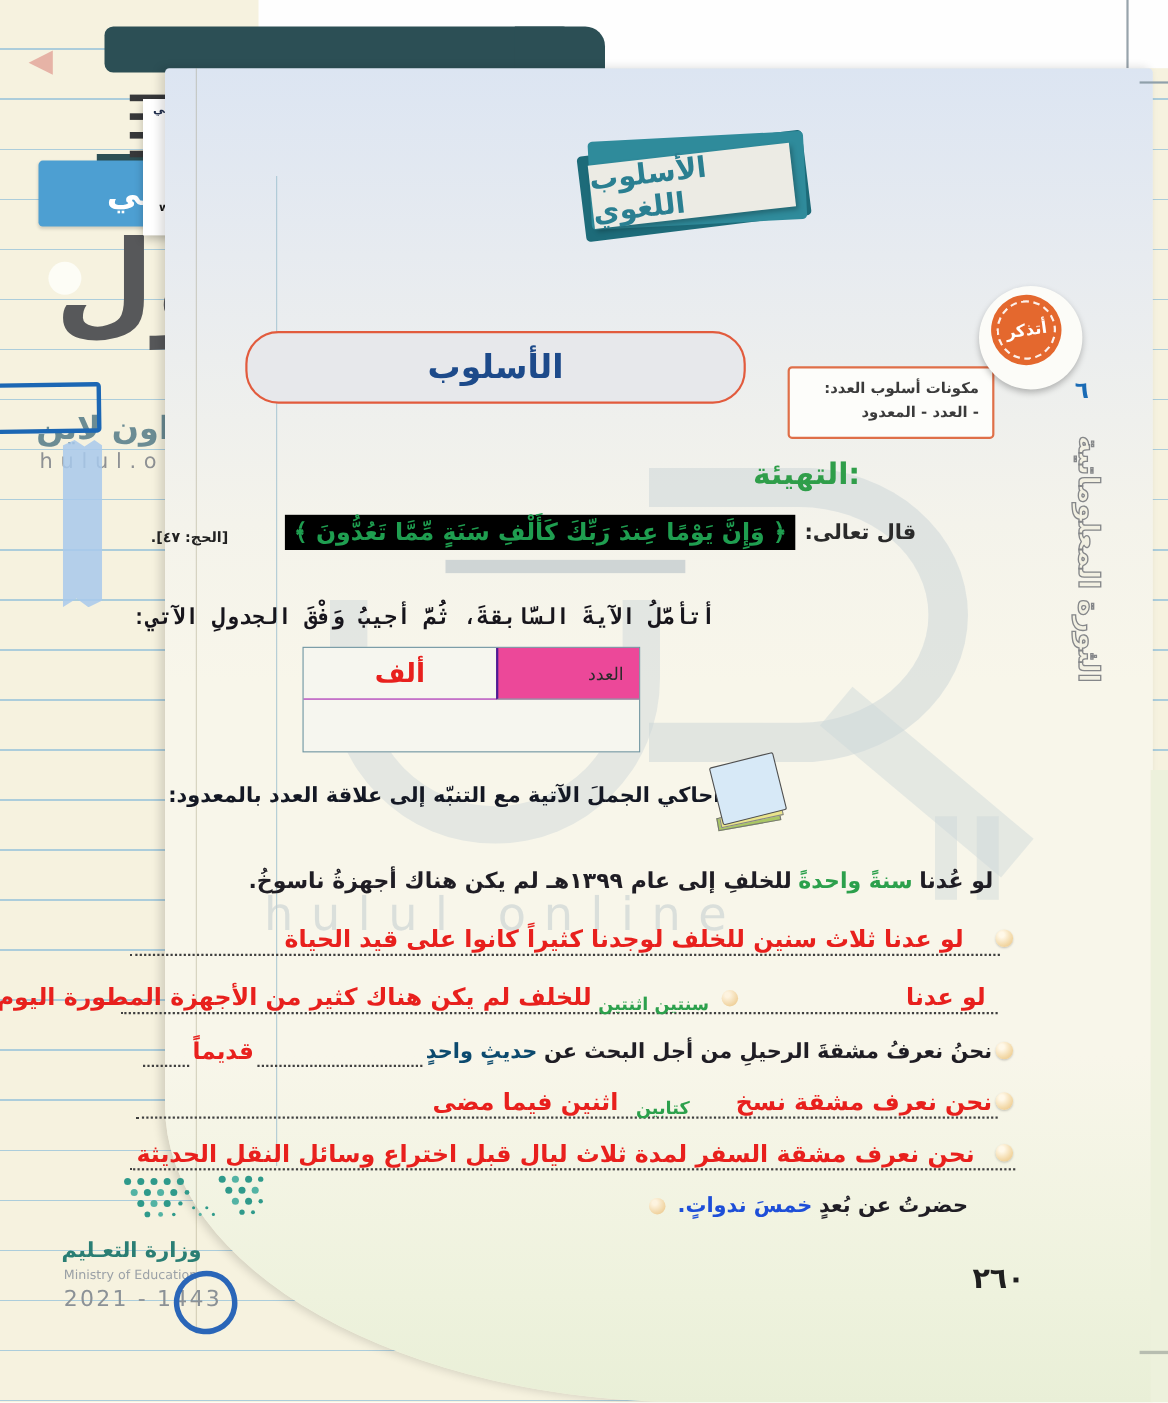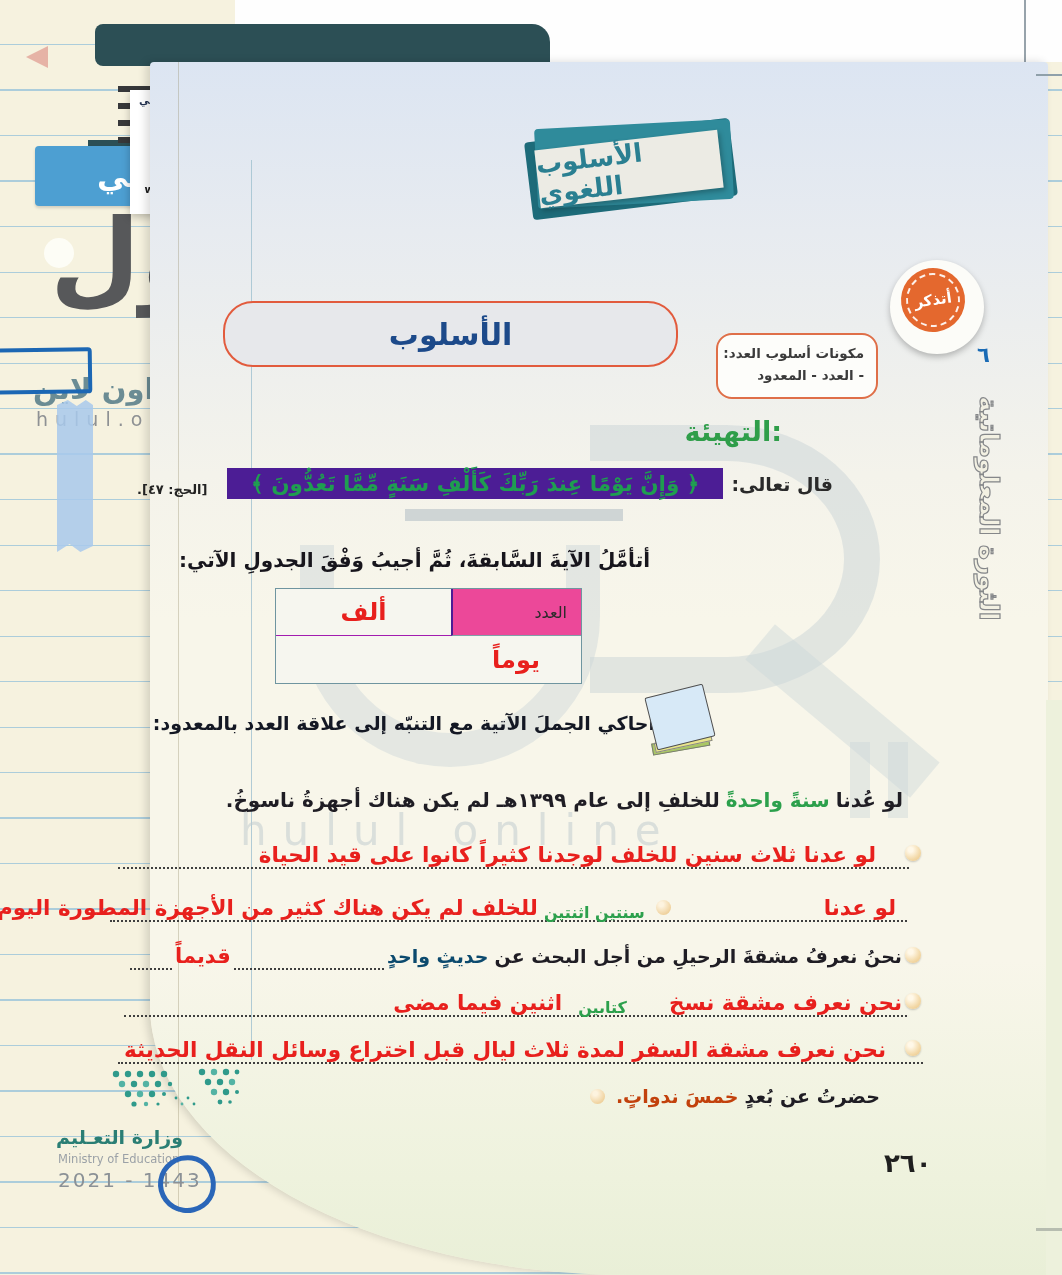--- a/index.html
+++ b/index.html
@@ -64,44 +64,44 @@
   .wm-en{position:absolute;left:240px;top:806px;font-size:42px;color:#c3cdd0;letter-spacing:16px;opacity:.55;white-space:nowrap;}
 
   
   .banner-dark{position:absolute;left:528px;top:130px;width:206px;height:78px;background:#1d6b79;transform:rotate(-7deg);border-radius:4px;}
   .banner-mid{position:absolute;left:536px;top:124px;width:196px;height:80px;background:#2f8b9b;transform:rotate(-3deg);border-radius:4px;}
   .banner-panel{position:absolute;left:537px;top:140px;width:184px;height:58px;background:#ecebe4;transform:rotate(-6.5deg);
     box-shadow:2px 3px 5px rgba(0,0,0,.25);display:flex;align-items:center;justify-content:center;
     font-size:26px;font-weight:bold;color:#2a7f91;}
 
   
-  .rem-box{position:absolute;left:716px;top:333px;width:162px;height:66px;background:#fdfdfa;border:2px solid #df6f48;border-radius:16px;
+  .rem-box{position:absolute;left:716px;top:333px;width:188px;height:66px;background:#fdfdfa;border:2px solid #df6f48;border-radius:4px;
     padding:8px 12px 0 6px;text-align:right;direction:rtl;}
   .rem-box .l{font-size:13.5px;font-weight:bold;color:#3b3b3b;line-height:1.6;white-space:nowrap;}
   .rem-curl{position:absolute;left:890px;top:260px;width:94px;height:94px;border-radius:50%;background:#fcfcf8;box-shadow:0 3px 6px rgba(0,0,0,.25);}
   .rem-badge{position:absolute;left:901px;top:268px;width:64px;height:64px;border-radius:50%;background:#e4682e;
     outline:2px dashed rgba(255,255,255,.9);outline-offset:-7px;display:flex;align-items:center;justify-content:center;
     color:#fff;font-size:15px;font-weight:bold;transform:rotate(-8deg);}
 
   .unit-num{position:absolute;left:977px;top:343px;font-size:21px;font-weight:bold;color:#1a6bb5;}
   .unit-title{position:absolute;left:974px;top:396px;height:400px;writing-mode:vertical-rl;
     font-size:26px;font-weight:bold;color:#f2f0e2;-webkit-text-stroke:1.2px #85878a;letter-spacing:2px;}
 
   
   .title-box{position:absolute;left:223px;top:301px;width:455px;height:66px;background:#e7e8eb;border:2.5px solid #e25b3d;
     border-radius:30px;display:flex;align-items:center;justify-content:center;
     font-size:30px;font-weight:bold;color:#1d4a8a;letter-spacing:4px;}
 
   .h-green{position:absolute;right:280px;top:416px;font-size:27px;font-weight:bold;color:#2f9e4a;white-space:nowrap;text-align:center;}
   .verse-line{position:absolute;right:229px;top:468px;direction:rtl;display:flex;align-items:center;gap:8px;white-space:nowrap;}
   .qala{font-size:19px;font-weight:bold;color:#2a2a2a;}
-  .verse{font-size:21.5px;font-weight:bold;color:#1f9e50;background:#4c1d95;padding:3px 24px;}
+  .verse{font-size:21.5px;font-weight:bold;color:#1f9e50;background:#000000;padding:3px 8px;}
   .verse-ref{position:absolute;left:137px;top:482px;font-size:13px;font-weight:bold;color:#222;direction:rtl;white-space:nowrap;}
 
-  .tbl-instr{position:absolute;right:412px;top:548px;font-size:20px;font-weight:bold;color:#17151c;direction:rtl;white-space:nowrap;}
+  .tbl-instr{position:absolute;right:412px;top:548px;font-size:20px;font-weight:bold;color:#17151c;direction:rtl;white-space:nowrap;font-family:Liberation Mono, monospace;}
 
   .tbl{position:absolute;left:275px;top:588px;width:307px;height:96px;direction:rtl;display:grid;
     grid-template-columns:130px 1fr;grid-template-rows:1fr 1fr;border:1.5px solid #6f95a0;background:#f6f6ef;}
   .tbl .lab{border-bottom:1px solid #7fa0a8;border-left:2px solid #4c1d95;background:#ec4899;
     display:flex;align-items:center;padding-right:14px;font-size:16px;font-weight:normal;color:#2b2b2b;}
   .tbl .ans{border-bottom:1px solid #a21caf;display:flex;align-items:center;justify-content:center;
     font-size:24px;font-weight:bold;color:#e8201d;}
   .tbl .r2{border-bottom:none;}
 
   .muh-instr{position:absolute;right:407px;top:712px;font-size:19px;font-weight:bold;color:#141824;direction:rtl;white-space:nowrap;}
@@ -220,21 +220,20 @@
   <div class="verse-line">
     <span class="qala">قال تعالى:</span>
     <span class="verse">﴿ وَإِنَّ يَوْمًا عِندَ رَبِّكَ كَأَلْفِ سَنَةٍ مِّمَّا تَعُدُّونَ ﴾</span>
   </div>
   <div class="verse-ref">[الحج: ٤٧].</div>
 
   <div class="tbl-instr">أتأمَّلُ الآيةَ السَّابقةَ، ثُمَّ أجيبُ وَفْقَ الجدولِ الآتي:</div>
   <div class="tbl">
     <div class="lab">العدد</div>
     <div class="ans">ألف</div>
-    <div class="ans r2">يوماً</div>
   </div>
 
   <div class="muh-instr">أُحاكي الجملَ الآتية مع التنبّه إلى علاقة العدد بالمعدود:</div>
   <div class="nb">
     <div class="pg1"></div>
     <div class="pg2"></div>
     <div class="cover"></div>
   </div>
 
   <div class="example">
@@ -279,21 +278,21 @@
   </div>
 
   <div class="exl" style="top:1031px;">
     <i class="leader" style="left:-12px;right:-18px;"></i>
     <span class="bullet"></span>
     <span class="seg red" style="margin-right:16px;">نحن نعرف مشقة السفر لمدة ثلاث ليال قبل اختراع وسائل النقل الحديثة</span>
   </div>
 
   <div class="exl" style="top:1078px;right:179px;">
     <span class="seg black-s">حضرتُ عن بُعدٍ</span>
-    <span class="seg black-s" style="color:#c2410c;text-align:right;">خمسَ ندواتٍ.</span>
+    <span class="seg black-s" style="color:#1d4ed8;text-align:right;">خمسَ ندواتٍ.</span>
     <span class="gap" style="flex:0 0 8px;"></span>
     <span class="bullet-in"></span>
   </div>
 
   <svg class="abs" style="left:108px;top:1064px;" width="134" height="54" viewBox="0 0 134 54">
     <g fill="#2f9a8b">
       <circle cx="8" cy="10" r="3.2"></circle>
         <circle cx="20" cy="10" r="3.2"></circle>
         <circle cx="32" cy="10" r="3.2"></circle>
         <circle cx="44" cy="10" r="3.2"></circle>

